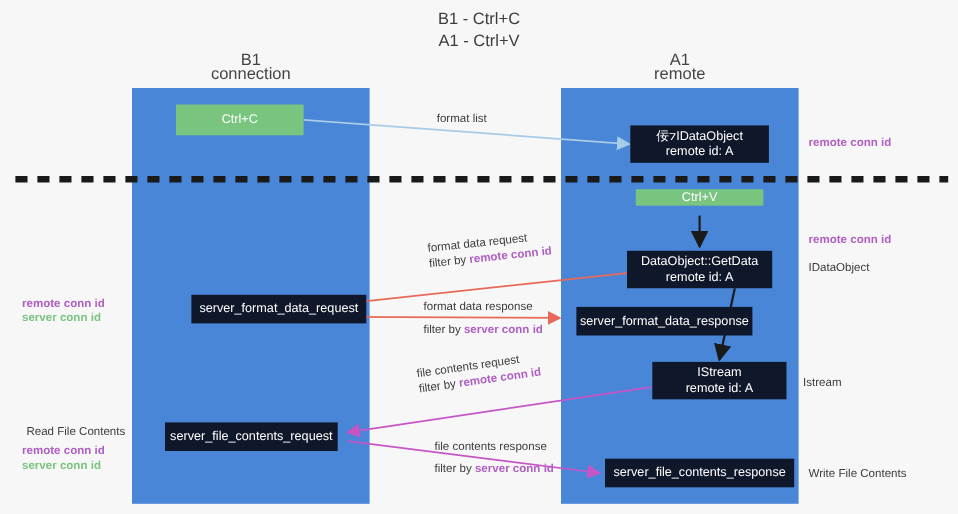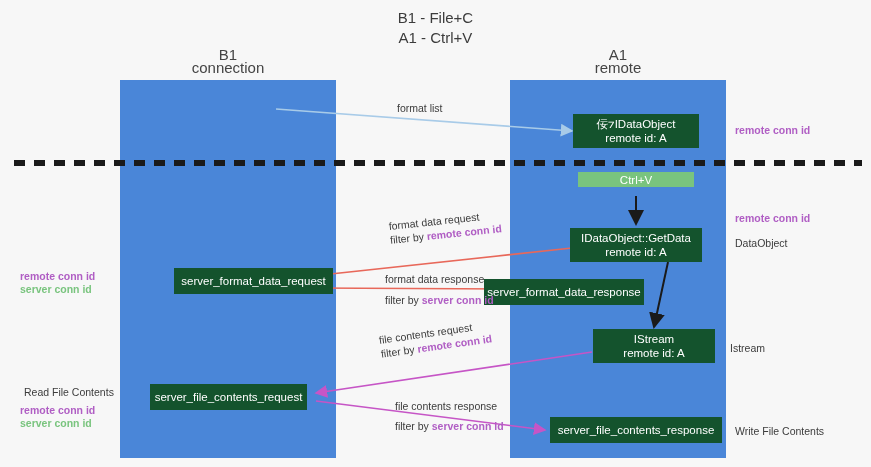--- a/index.html
+++ b/index.html
@@ -30,21 +30,21 @@
 
   
   .box{
     box-sizing:border-box;
     display:flex;flex-direction:column;
     align-items:center;justify-content:center;
     color:#ffffff;font-size:11.5px;line-height:14px;
     text-align:center;
   }
   .box.green{background:#79c47e;}
-  .box.orange{background:#14532d;}
+  .box.orange{background:#0f172a;}
 
   
   .edgelabel{
     font-size:10.5px;line-height:14px;color:#3c3c3c;white-space:nowrap;
   }
   .edgelabel .hl-remote{color:#b05ec4;font-weight:bold;}
   .edgelabel .hl-server{color:#b05ec4;font-weight:bold;}
 
   
   .sidelabel{font-size:10.5px;line-height:14px;color:#3c3c3c;white-space:nowrap;}
@@ -57,21 +57,21 @@
 </style>
 </head>
 <body>
 
 <div id="stage">
 
   <div class="abs lane" style="left:120px;top:80px;width:216px;height:378px;"></div>
   <div class="abs lane" style="left:510px;top:80px;width:216px;height:378px;"></div>
 
   <div class="abs title">
-    <div>B1 - File+C</div>
+    <div>B1 - Ctrl+C</div>
     <div>A1 - Ctrl+V</div>
   </div>
 
   <div class="abs colhead" style="left:150px;top:48px;width:156px;">
     <div>B1</div>
     <div>connection</div>
   </div>
   <div class="abs colhead" style="left:540px;top:48px;width:156px;">
     <div>A1</div>
     <div>remote</div>
@@ -103,40 +103,43 @@
 
     <line x1="572" y1="248" x2="312" y2="276" stroke="#e8685a" stroke-width="1.6" marker-end="url(#ar-red)"></line>
 
     <line x1="312" y1="288" x2="509" y2="289" stroke="#e8685a" stroke-width="1.6" marker-end="url(#ar-red)"></line>
 
     <line x1="592" y1="352" x2="316" y2="393" stroke="#c655c6" stroke-width="1.6" marker-end="url(#ar-magenta)"></line>
 
     <line x1="316" y1="401" x2="545" y2="430" stroke="#c655c6" stroke-width="1.6" marker-end="url(#ar-magenta)"></line>
   </svg>
 
+  <div class="abs box green" style="left:160px;top:95px;width:116px;height:28px;">
+    <span>Ctrl+C</span>
+  </div>
 
   <div class="abs box orange" style="left:573px;top:114px;width:126px;height:34px;">
     <span>佞⁊IDataObject</span>
     <span>remote id: A</span>
   </div>
 
   <div class="abs box green" style="left:578px;top:172px;width:116px;height:15px;">
     <span>Ctrl+V</span>
   </div>
 
   <div class="abs box orange" style="left:570px;top:228px;width:132px;height:34px;">
-    <span>IDataObject::GetData</span>
+    <span>DataObject::GetData</span>
     <span>remote id: A</span>
   </div>
 
   <div class="abs box orange" style="left:152px;top:268px;width:159px;height:26px;margin-left:22px;">
     <span>server_format_data_request</span>
   </div>
 
-  <div class="abs box orange" style="left:484px;top:279px;width:160px;height:26px;">
+  <div class="abs box orange" style="left:524px;top:279px;width:160px;height:26px;">
     <span>server_format_data_response</span>
   </div>
 
   <div class="abs box orange" style="left:593px;top:329px;width:122px;height:34px;">
     <span>IStream</span>
     <span>remote id: A</span>
   </div>
 
   <div class="abs box orange" style="left:150px;top:384px;width:157px;height:26px;">
     <span>server_file_contents_request</span>
@@ -180,21 +183,21 @@
 
   <div class="abs sidelabel purple" style="left:735px;top:123px;">
     <span>remote conn id</span>
   </div>
 
   <div class="abs sidelabel purple" style="left:735px;top:211px;">
     <span>remote conn id</span>
   </div>
 
   <div class="abs sidelabel plain" style="left:735px;top:236px;">
-    <span>DataObject</span>
+    <span>IDataObject</span>
   </div>
 
   <div class="abs sidelabel plain" style="left:730px;top:341px;">
     <span>Istream</span>
   </div>
 
   <div class="abs sidelabel plain" style="left:735px;top:424px;">
     <span>Write File Contents</span>
   </div>
 

